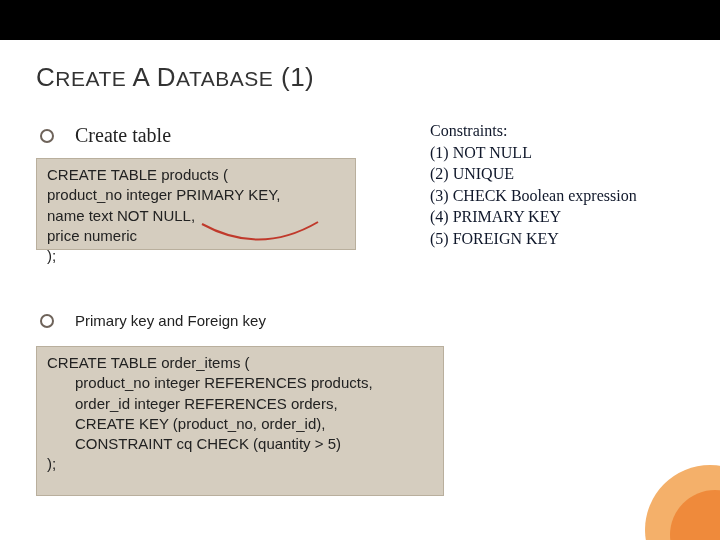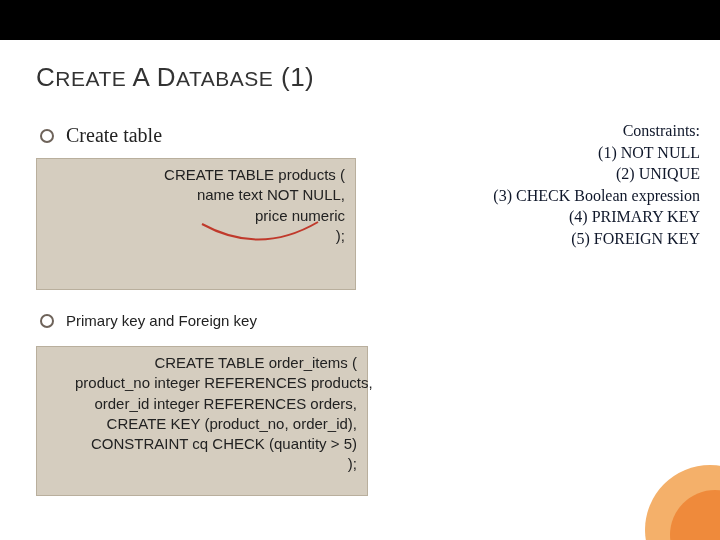--- a/index.html
+++ b/index.html
@@ -12,40 +12,39 @@
     overflow: hidden;
   }
   .slide {
     position: absolute;
     left: 0;
     top: 40px;
     width: 720px;
     height: 500px;
     background: #fff;
     box-sizing: border-box;
-    text-align: right;
   }
   .title {
     position: absolute;
     left: 36px;
     top: 22px;
     font-size: 26px;
     letter-spacing: 0.5px;
     color: #333;
     font-family: Arial, Helvetica, sans-serif;
   }
   .title .small-caps {
     font-size: 21px;
   }
   .bullet-row {
     position: absolute;
     left: 40px;
     display: flex;
     align-items: center;
-    gap: 12px;
+    gap: 21px;
   }
   .bullet-row .ring {
     width: 10px;
     height: 10px;
     border: 2px solid #6e635a;
     border-radius: 50%;
     flex: 0 0 auto;
   }
   .bullet-row .txt {
     font-family: "Times New Roman", Times, serif;
@@ -63,27 +62,27 @@
     font-family: Arial, Helvetica, sans-serif;
     font-size: 15px;
     line-height: 1.35;
     color: #222;
     box-sizing: border-box;
   }
   .codebox1 {
     left: 36px;
     top: 118px;
     width: 320px;
-    height: 132px;
+    height: 92px;
     padding: 6px 10px;
   }
   .codebox2 {
     left: 36px;
     top: 306px;
-    width: 332px;
+    width: 408px;
     height: 150px;
     padding: 6px 10px;
   }
   .codebox .line { white-space: pre; }
   .codebox .ind { padding-left: 28px; display: block; }
   .constraints {
     position: absolute;
     left: 430px;
     top: 80px;
     width: 270px;
@@ -132,20 +131,21 @@
     <span>(1)</span>
   </div>
 
   <div class="bullet-row" style="top:84px;">
     <span class="ring"></span>
     <span class="txt">Create table</span>
   </div>
 
   <div class="codebox codebox1">
     <div class="line">CREATE TABLE products (</div>
+    <div class="line">product_no integer PRIMARY KEY,</div>
     <div class="line">name text NOT NULL,</div>
     <div class="line">price numeric</div>
     <div class="line">);</div>
   </div>
 
   <svg class="red-arc" viewBox="0 0 120 30">
     <path d="M2 6 Q 60 38 118 4" stroke="#c0392b" stroke-width="2" fill="none"></path>
   </svg>
 
   <div class="constraints">

